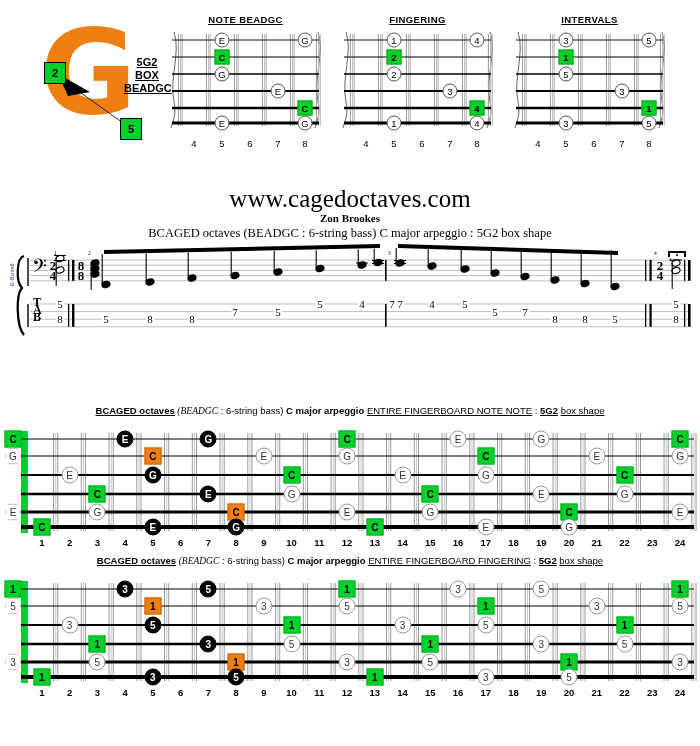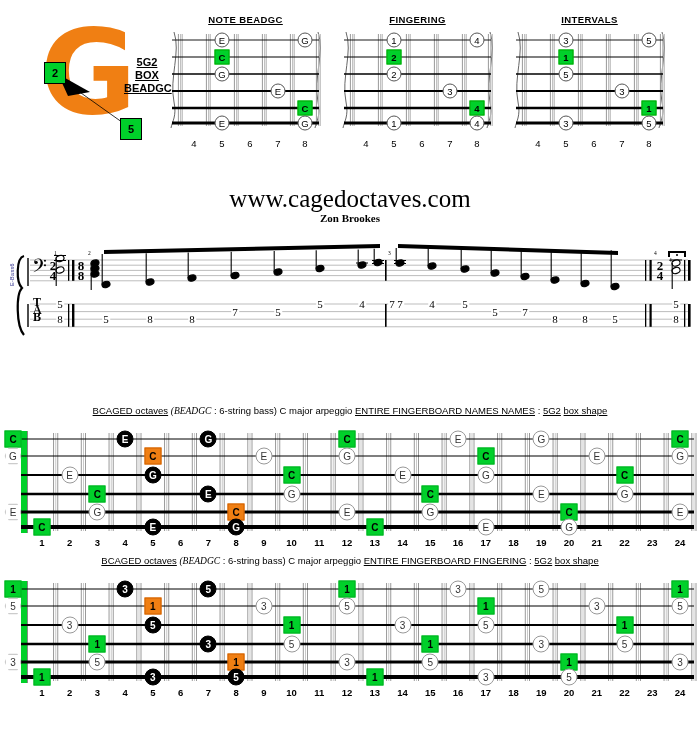--- a/index.html
+++ b/index.html
@@ -86,21 +86,21 @@
   .tabletter{position:absolute;font-family:"Liberation Serif",serif;font-size:12px;font-weight:bold;}
 
   
   .fbblock{position:absolute;left:0;width:700px;}
   #fb-notenames{top:405px;height:150px;}
   #fb-intervals{top:555px;height:152px;}
   .fb-title{
     position:absolute;top:0;left:0;width:700px;text-align:center;
     font-size:9.5px;white-space:nowrap;
   }
-  .fb-title b{font-weight:normal;margin-top:36px;}
+  .fb-title b{font-weight:bold;margin-top:36px;}
   .fb-title i{font-family:"Liberation Serif",serif;font-style:italic;}
   .u{text-decoration:underline;}
   .fbgrid{position:absolute;left:0;width:700px;height:100px;}
   .fbfrets{position:absolute;left:0;width:700px;height:14px;}
   .fbfrets span{position:absolute;font-size:9.5px;font-weight:bold;transform:translateX(-50%);}
   .fmark{
     position:absolute;width:17px;height:17px;font-size:10px;
     display:flex;align-items:center;justify-content:center;
     font-family:"Liberation Sans",sans-serif;font-weight:bold;
     transform:translate(-50%,-50%);z-index:8;box-sizing:border-box;
@@ -274,20 +274,21 @@
         <span style="left: 26px;">4</span>
         <span style="left: 54px;">5</span>
         <span style="left: 82px;">6</span>
         <span style="left: 110px;">7</span>
         <span style="left: 137px;">8</span>
       </div>
   </div>
 
   <div id="site-title">www.cagedoctaves.com</div>
   <div id="author">Zon Brookes</div>
+  <div id="subtitle">BCAGED octaves (BEADGC : 6-string bass) C major arpeggio : 5G2 box shape</div>
 
   <div id="vert-label">E-Bass6</div>
   <div id="notation">
       <svg viewBox="0 0 700 120" width="700" height="120" style="position: absolute; left: 0px; top: 0px;">
         <line x1="30" y1="18" x2="688" y2="18" stroke="#b5b5b5" stroke-width="0.9"></line>
         <line x1="30" y1="23.2" x2="688" y2="23.2" stroke="#b5b5b5" stroke-width="0.9"></line>
         <line x1="30" y1="28.4" x2="688" y2="28.4" stroke="#b5b5b5" stroke-width="0.9"></line>
         <line x1="30" y1="33.6" x2="688" y2="33.6" stroke="#b5b5b5" stroke-width="0.9"></line>
         <line x1="30" y1="38.8" x2="688" y2="38.8" stroke="#b5b5b5" stroke-width="0.9"></line>
         <line x1="30" y1="62" x2="688" y2="62" stroke="#b5b5b5" stroke-width="0.9"></line>
@@ -402,21 +403,21 @@
       <div class="tabnum" style="left: 676px; top: 62px;">5</div>
       <div class="tabnum" style="left: 676px; top: 77.2px;">8</div>
     </div>
 
   <div class="fbblock" id="fb-notenames">
     <div class="fb-title">
       <b class="u">BCAGED octaves</b>
       <i>(BEADGC</i>
       <span>: 6-string bass)</span>
       <b>C major arpeggio</b>
-      <span class="u">ENTIRE FINGERBOARD   NAMES NAMES</span>
+      <span class="u">ENTIRE FINGERBOARD   NOTE NOTE</span>
       <span>:</span>
       <b class="u">5G2</b>
       <span class="u">box shape</span>
     </div>
     <div class="fbgrid" style="top: 18px;">
         <svg viewBox="0 0 700 118" width="700" height="118" style="position: absolute; left: 0px; top: 0px;">
           <line x1="53.55" y1="10" x2="53.55" y2="108" stroke="#9a9a9a" stroke-width="1"></line>
           <line x1="55.75" y1="10" x2="55.75" y2="108" stroke="#c9c9c9" stroke-width="1"></line>
           <line x1="57.75" y1="10" x2="57.75" y2="108" stroke="#9a9a9a" stroke-width="1"></line>
           <line x1="81.3" y1="10" x2="81.3" y2="108" stroke="#9a9a9a" stroke-width="1"></line>

